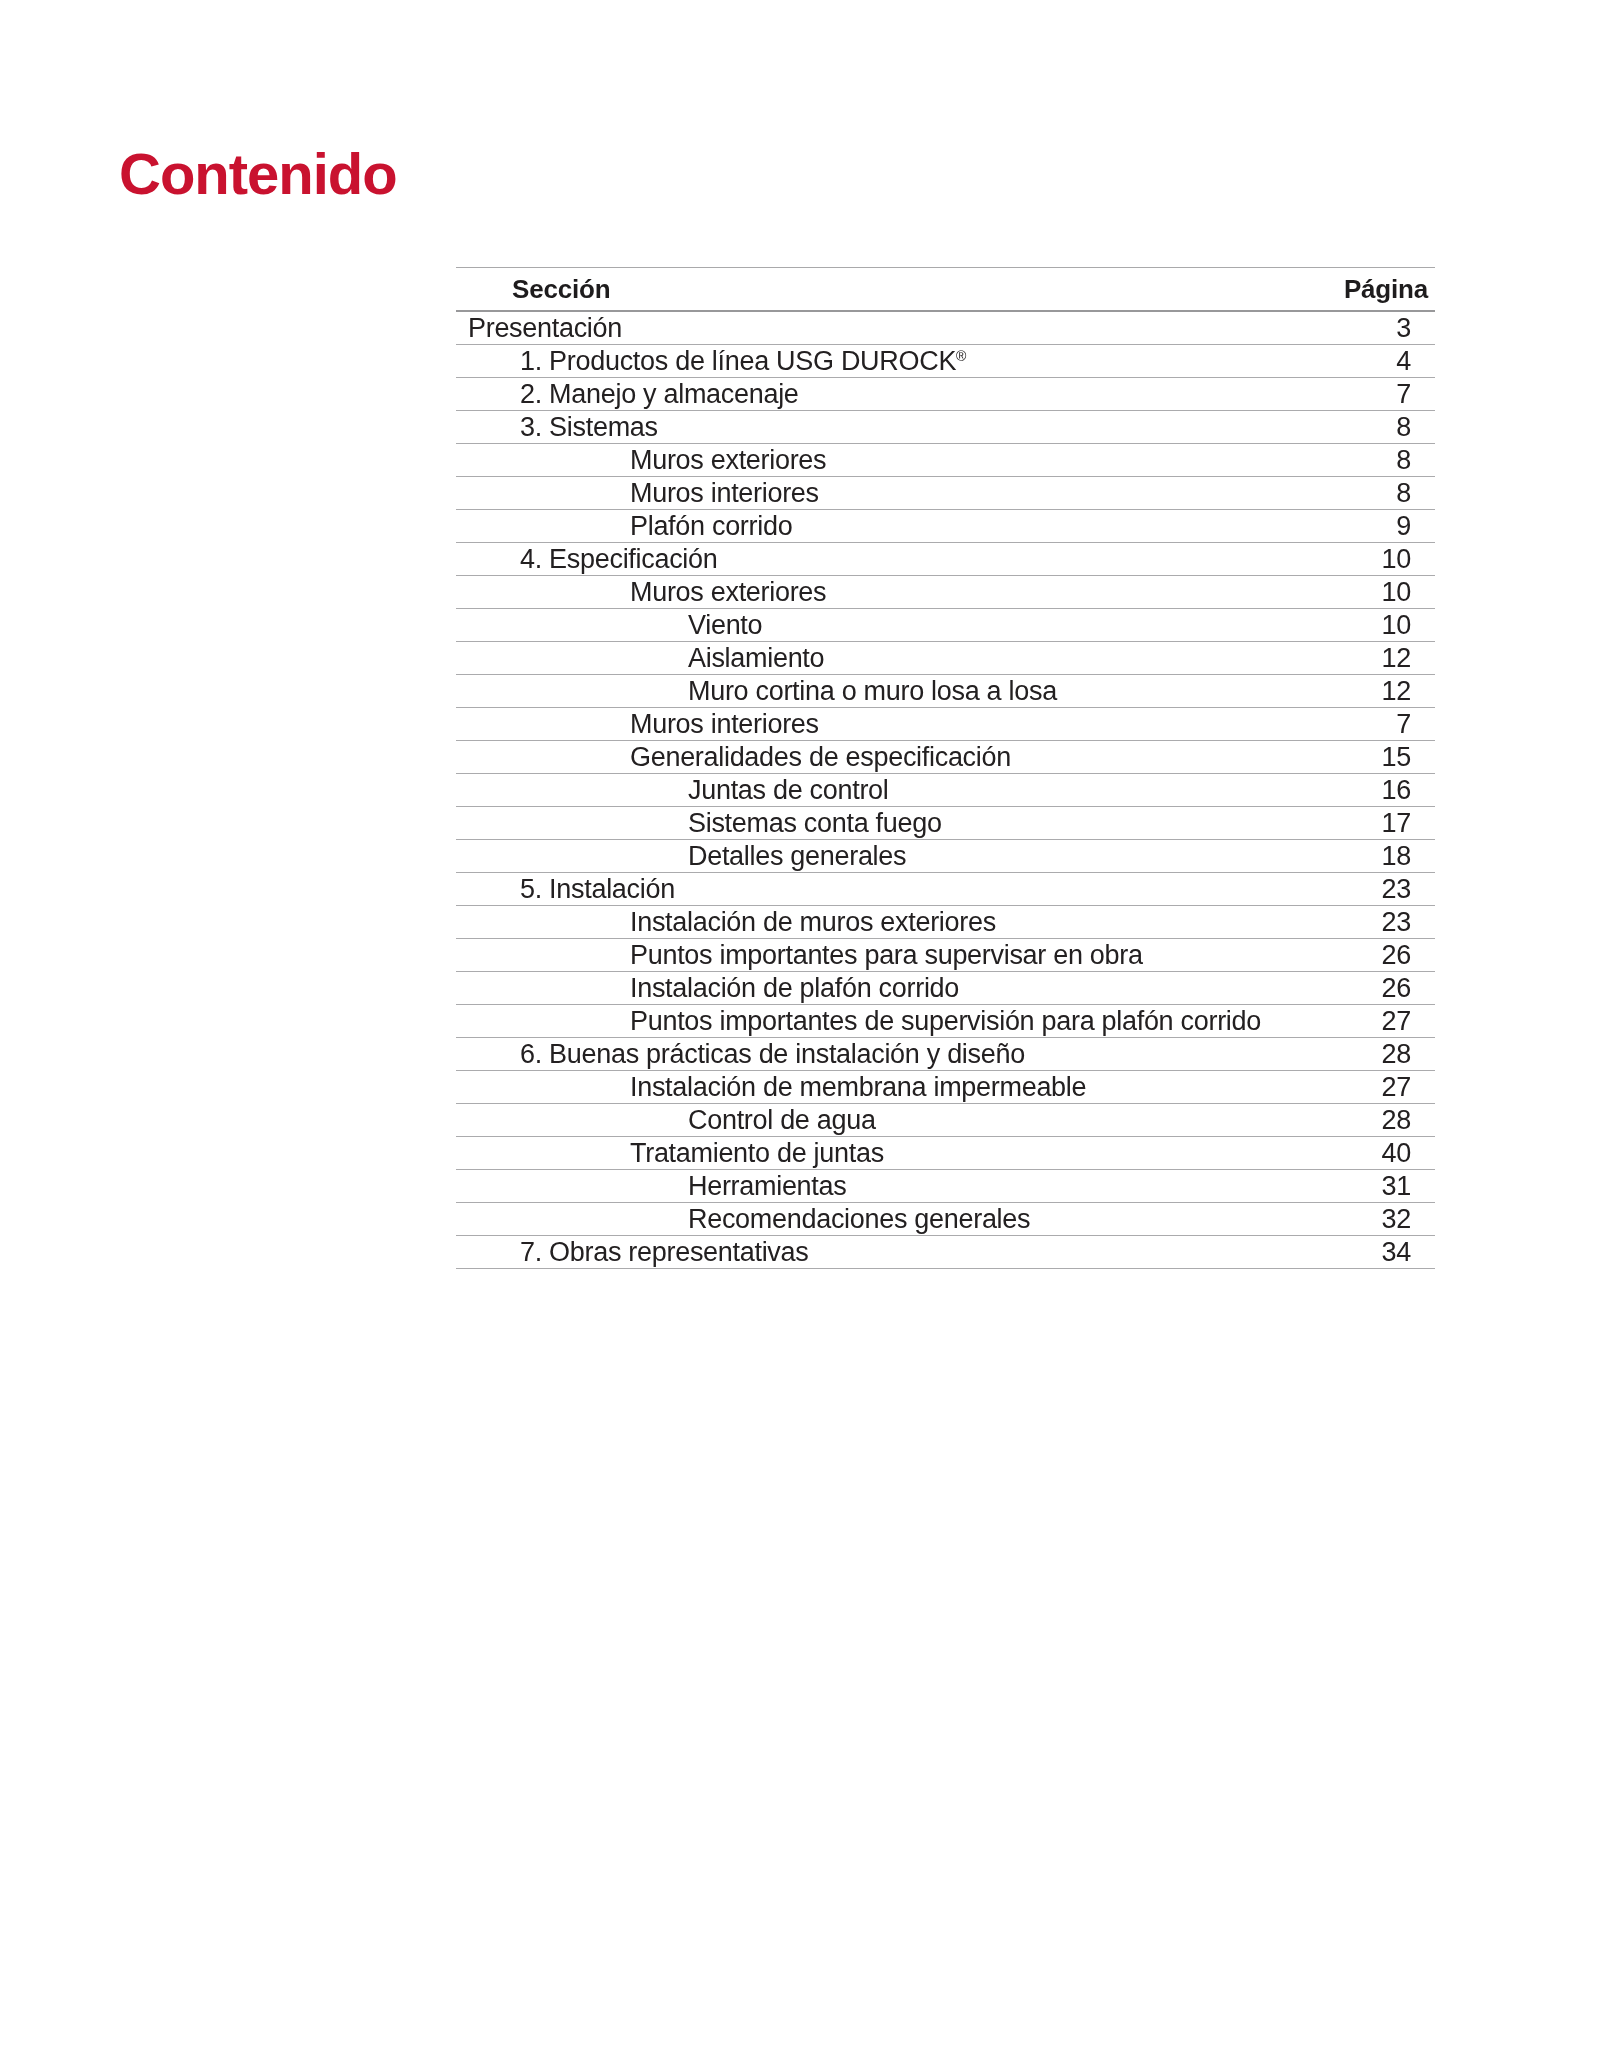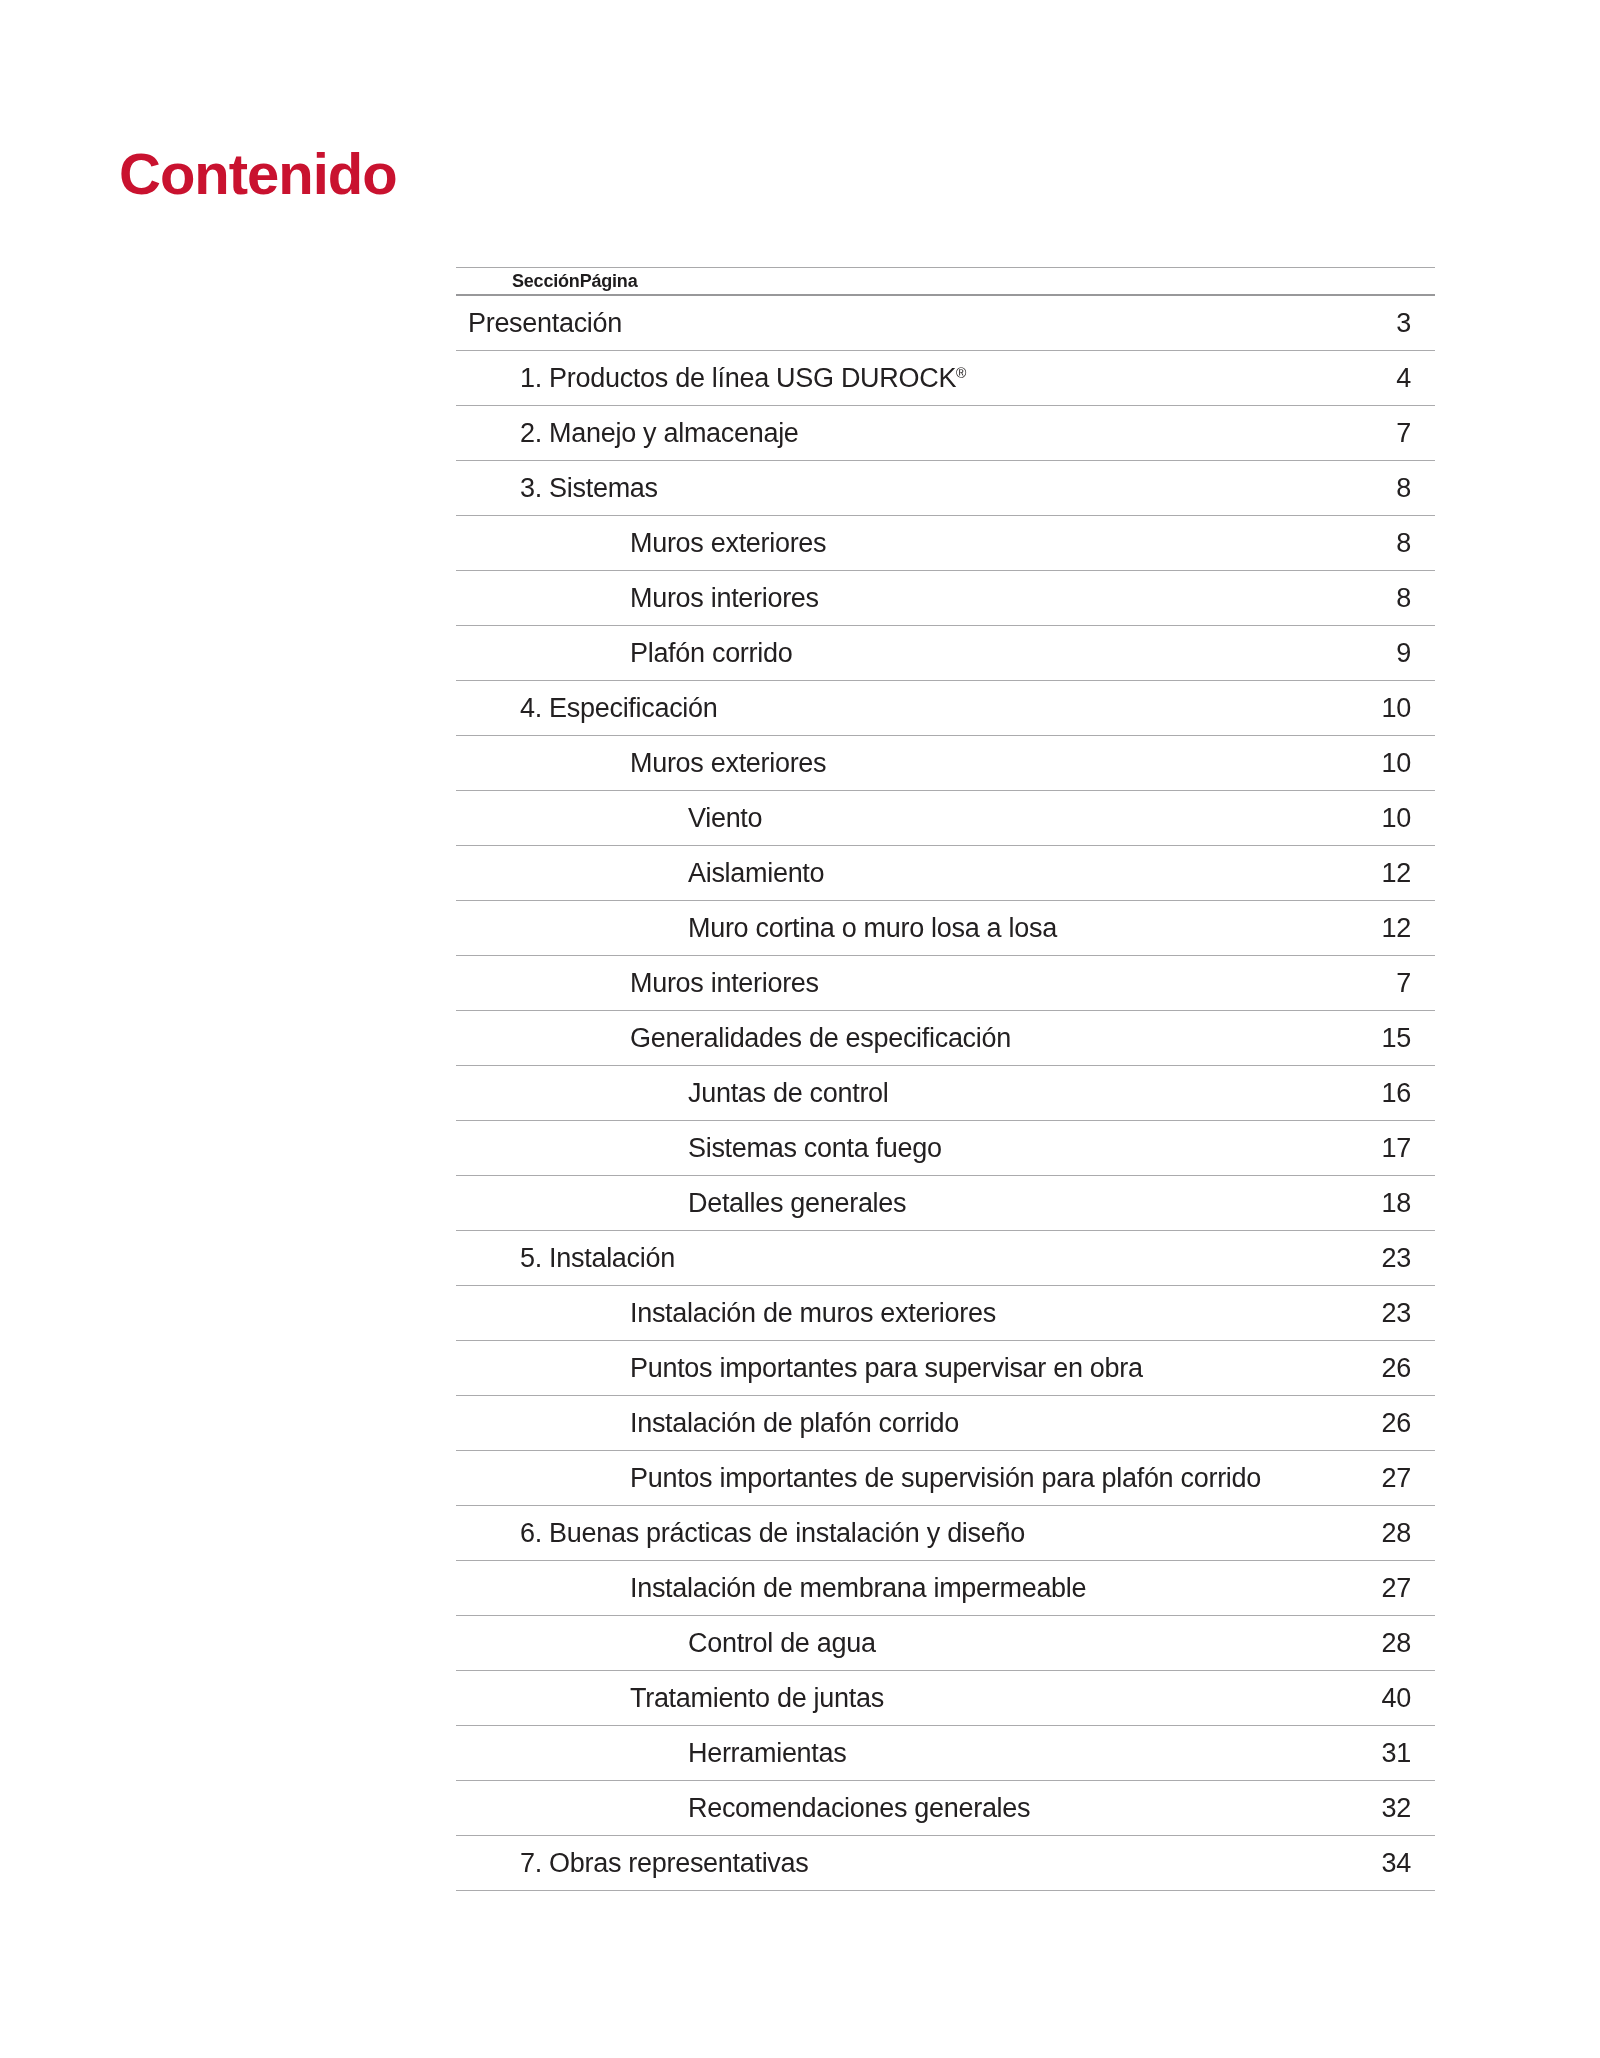--- a/index.html
+++ b/index.html
@@ -25,38 +25,38 @@
     color: #C9122F;
   }
   .toc {
     position: absolute;
     left: 456px;
     top: 267px;
     width: 979px;
   }
   .toc-header {
     display: flex;
-    justify-content: flex-start;
+    justify-content: space-between;
     align-items: center;
-    height: 29px;
+    height: 45px;
     box-sizing: border-box;
     border-top: 1.5px solid #a9a9ab;
     border-bottom: 2px solid #98989a;
     font-weight: bold;
-    font-size: 18px;
+    font-size: 26px;
     letter-spacing: -0.2px;
     color: #1e1c1d;
   }
   .toc-header .h-section { padding-left: 56px; }
   .toc-header .h-page   { padding-right: 7px; }
   .toc-row {
     display: flex;
     justify-content: space-between;
     align-items: center;
-    height: 55px;
+    height: 33px;
     box-sizing: border-box;
     border-bottom: 1.5px solid #ababad;
     font-size: 27px;
     letter-spacing: -0.3px;
     white-space: nowrap;
     gap: 31px;
   }
   .toc-row .label.ind-0 { padding-left: 12px; }
   .toc-row .label.ind-1 { padding-left: 64px; }
   .toc-row .label.ind-2 { padding-left: 174px; text-align: right; }

